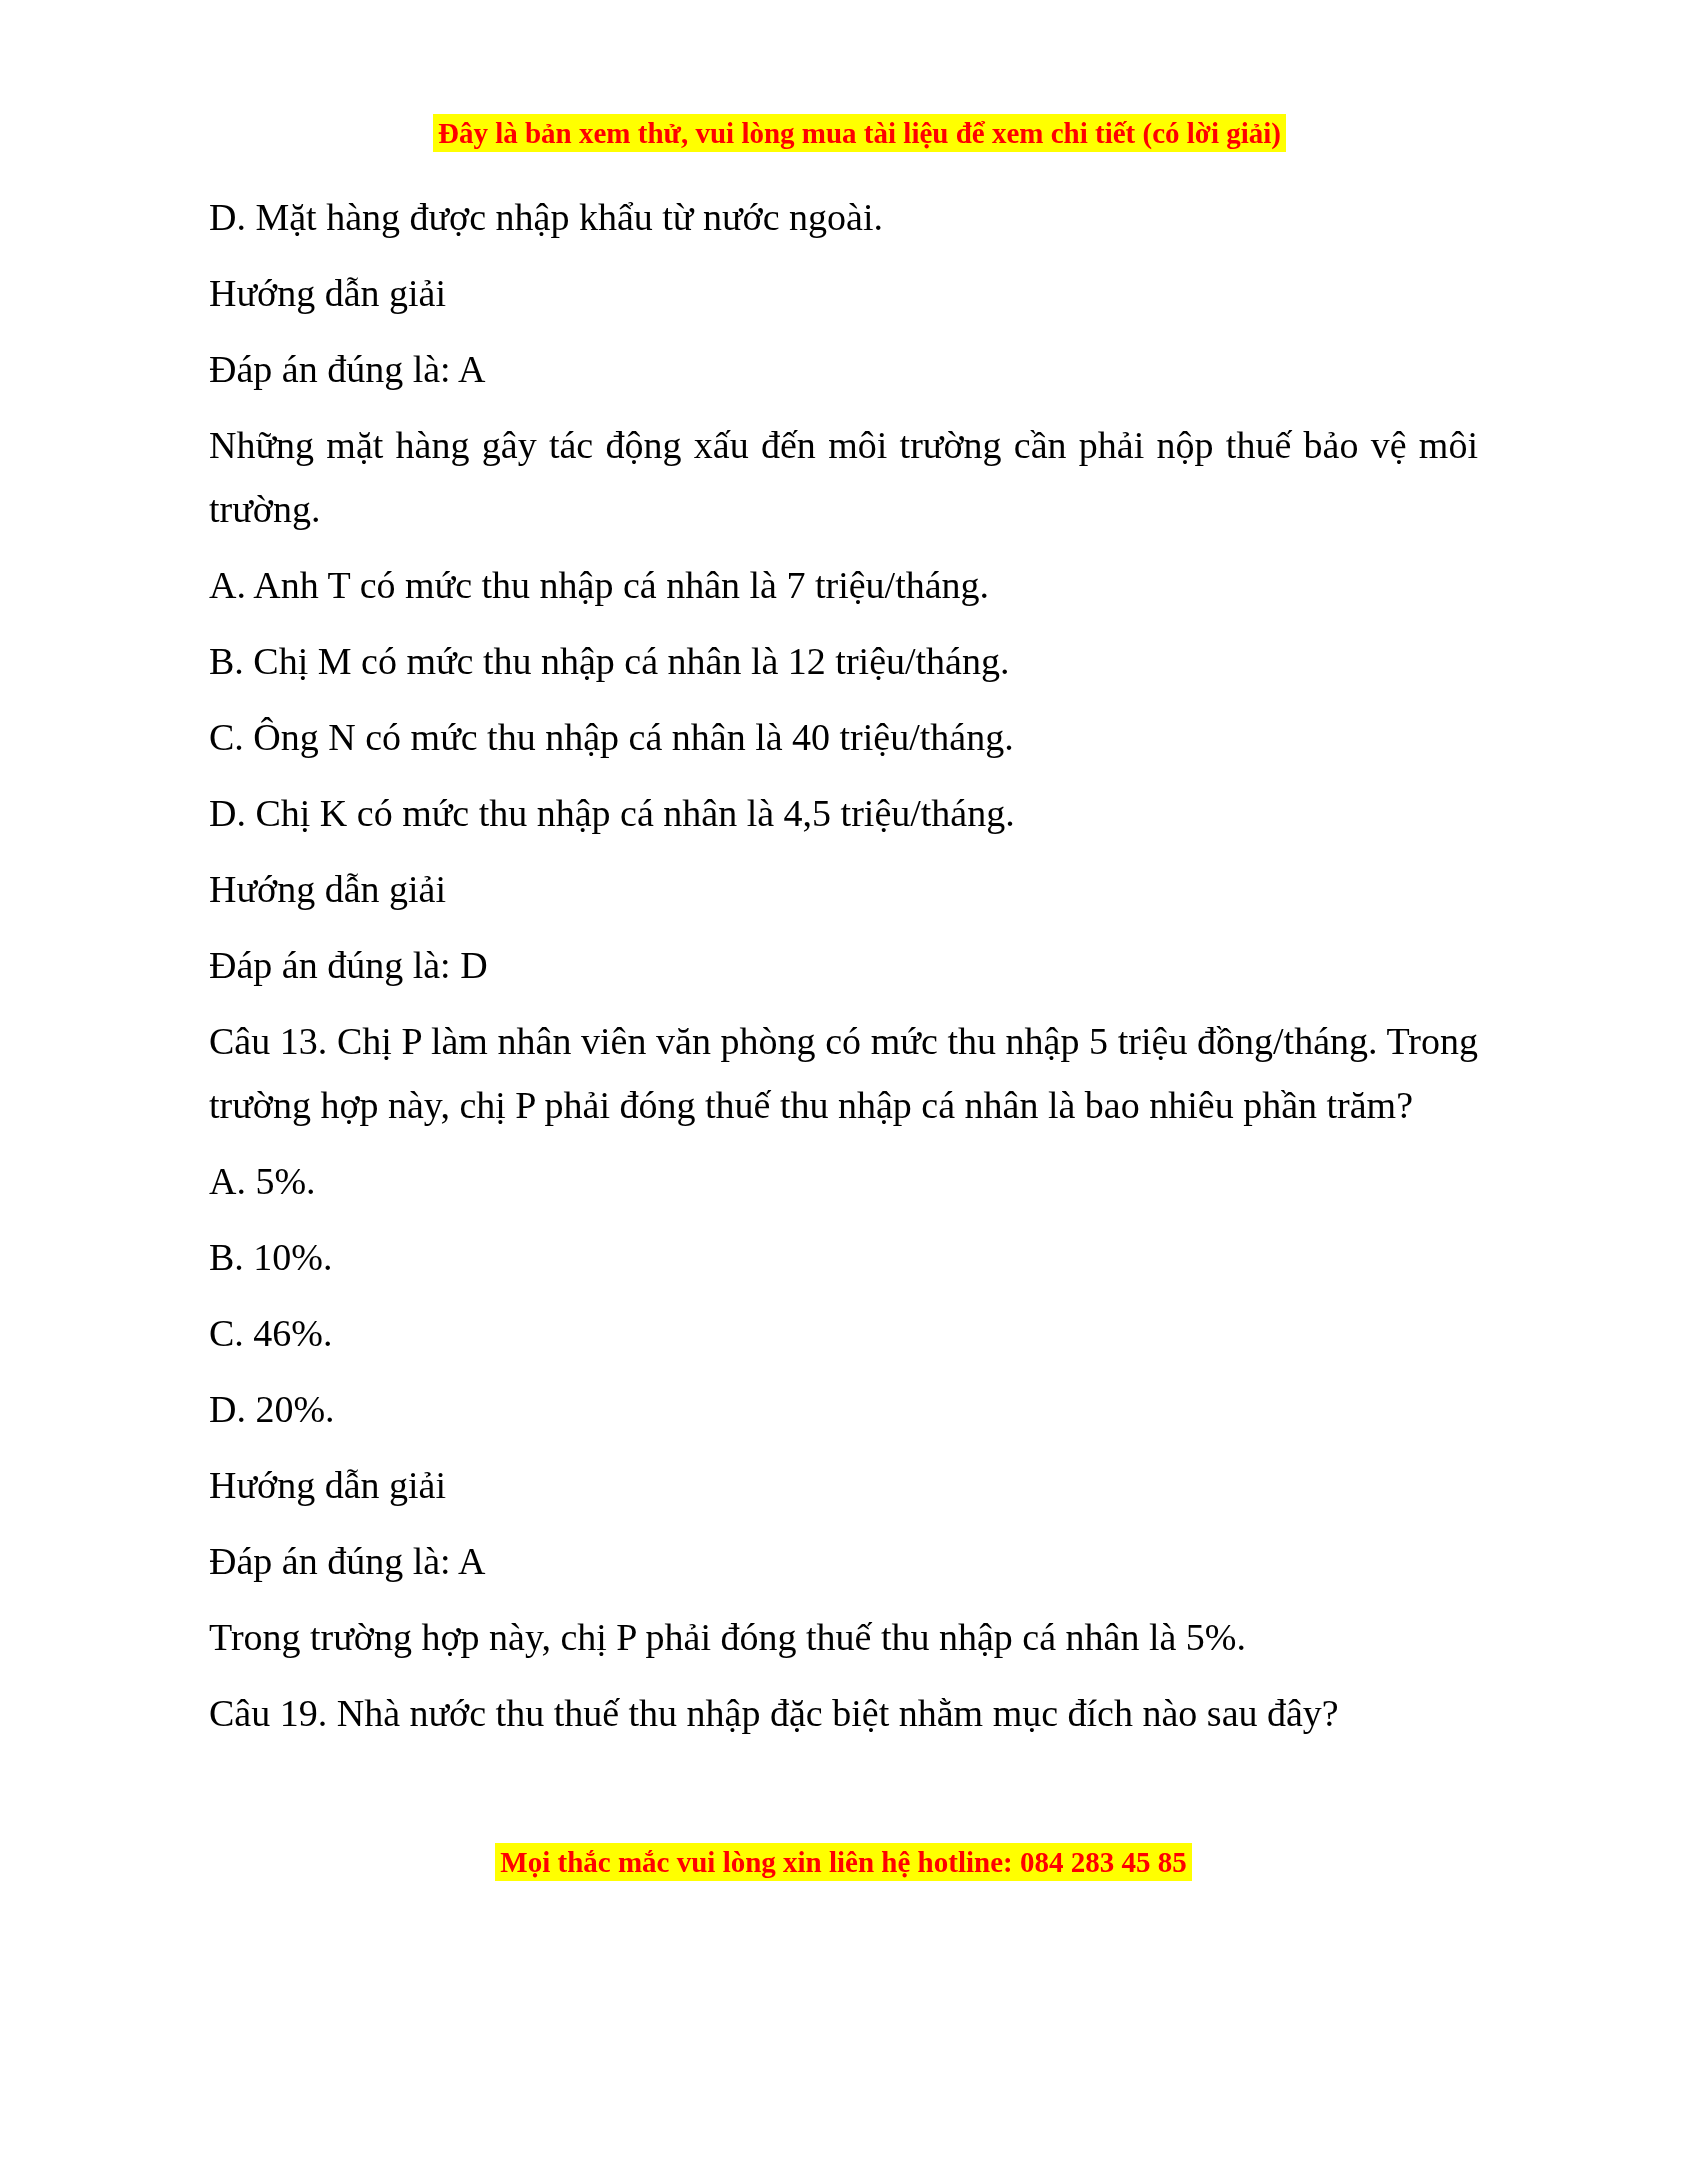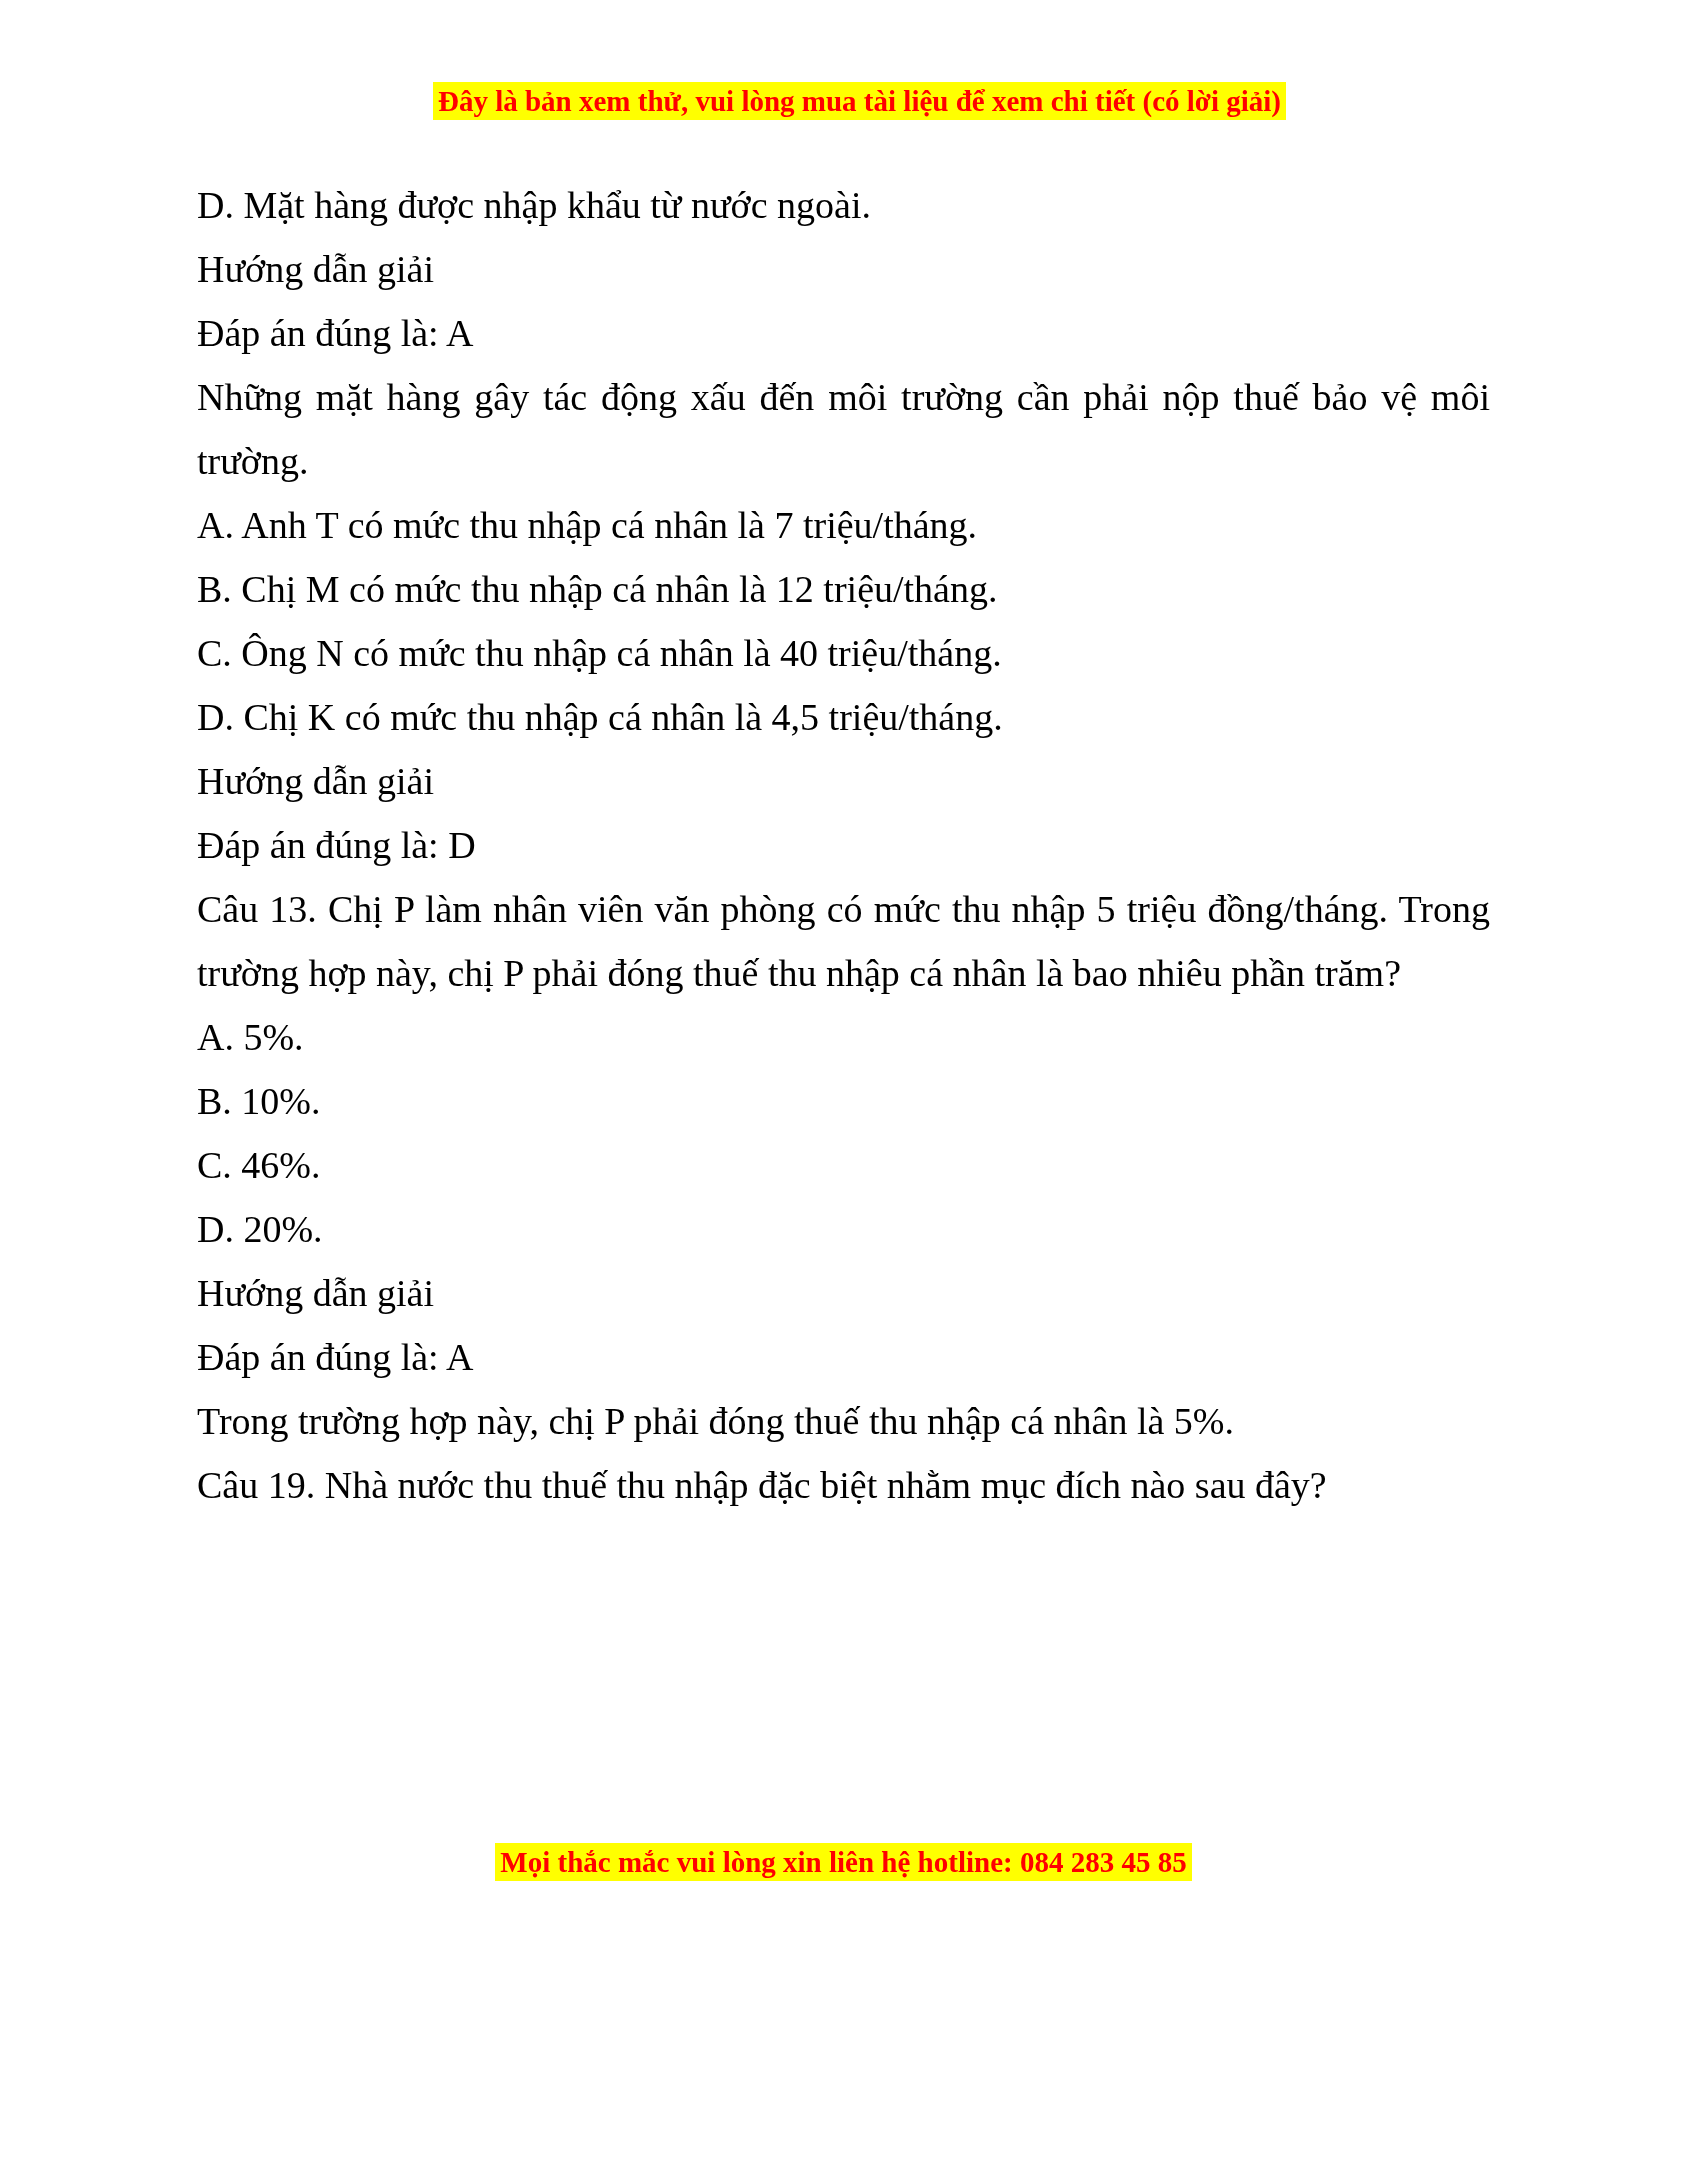--- a/index.html
+++ b/index.html
@@ -15,42 +15,42 @@
     font-family: "Liberation Serif", serif;
     color: var(--body-text, #000000);
     overflow: hidden;
   }
   .notice {
     position: absolute;
     left: 0;
     right: 0;
     text-align: center;
   }
-  .notice-top { top: 83px; padding-left: 32px; }
+  .notice-top { top: 115px; padding-left: 32px; }
   .notice-bottom { top: 1844px; }
   .notice-text {
     display: inline;
     background: var(--notice-highlight, #FFFF00);
     color: var(--notice-text, #FF0000);
     font-weight: bold;
     font-size: 29px;
     line-height: 1.3;
     padding: 2.6px 5.3px;
   }
   .doc-body {
     position: absolute;
     top: 173px;
     left: 197px;
     width: 1293px;
     font-size: 38px;
     line-height: 64px;
     text-align: justify;
   }
   .para {
-    margin: 0;
+    margin: 12px;
     padding: 0;
   }
   .para strong {
     font-weight: normal;
   }
 </style>
 </head>
 <body>
 
 <div class="page">

